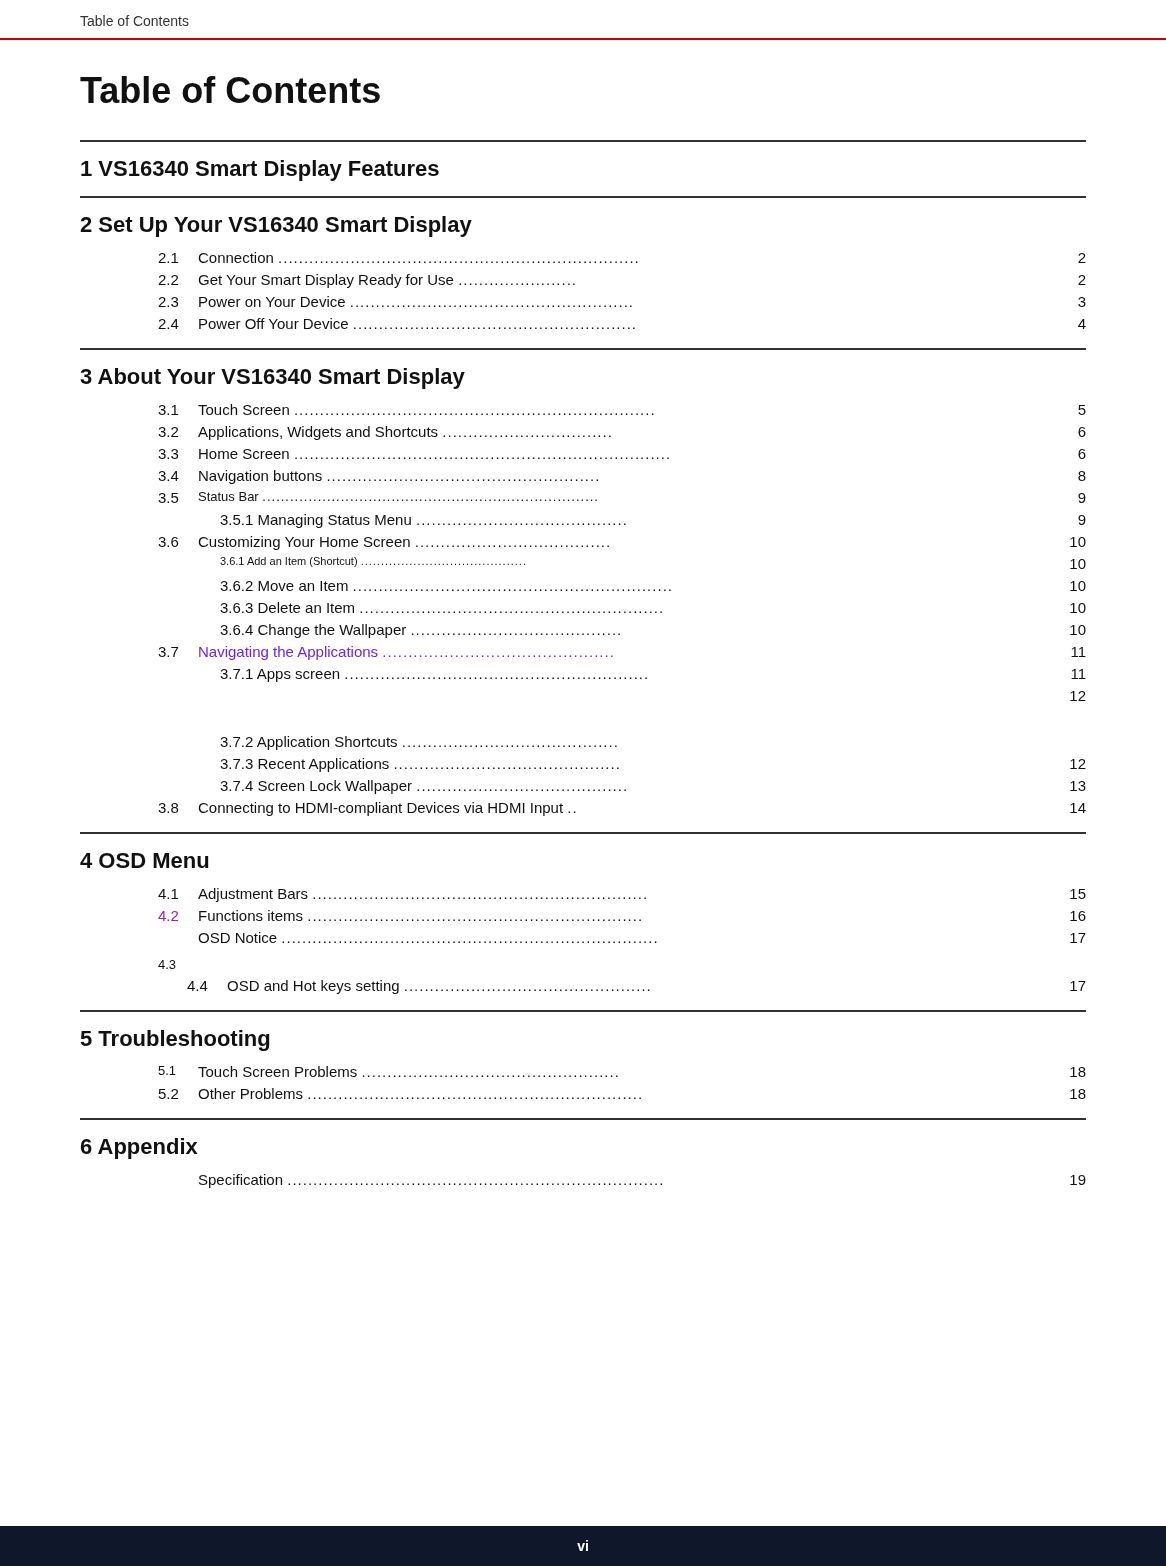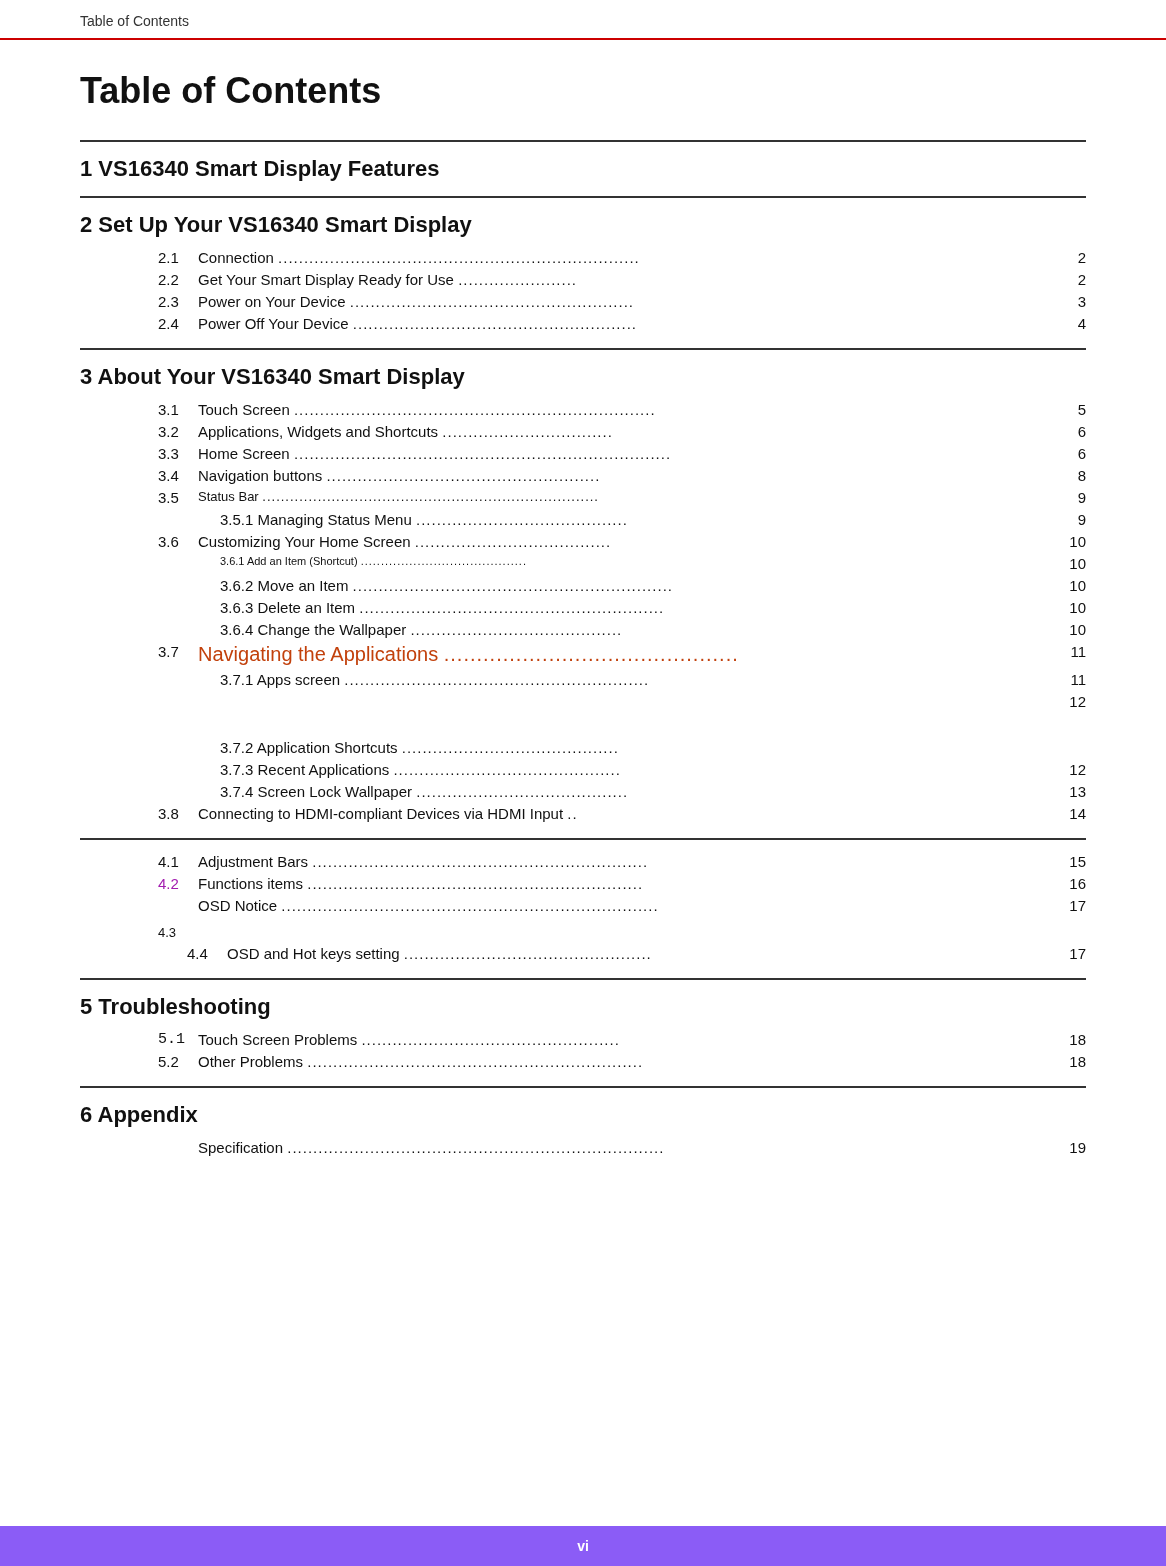--- a/index.html
+++ b/index.html
@@ -55,21 +55,21 @@
       margin-bottom: 14px;
     }
 
     .page-footer {
       position: absolute;
       bottom: 0;
       left: 0;
       right: 0;
       text-align: center;
       padding: 12px;
-      background: #8b5cf6;
+      background: #0f172a;
       color: white;
       font-size: 14px;
       font-weight: bold;
     }
 
     .toc-line {
       display: flex;
       align-items: flex-start;
       padding: 2.5px 0;
     }
@@ -198,21 +198,21 @@
       <span class="pg-col">10</span>
     </div>
     <div class="toc-line">
       <span style="width:140px; flex-shrink:0;"></span>
       <span style="font-size:15px;color:#111;flex:1;">3.6.4 Change the Wallpaper <span style="letter-spacing:1px;">.........................................</span></span>
       <span class="pg-col">10</span>
     </div>
     <div class="toc-line">
       <span style="width:78px; flex-shrink:0;"></span>
       <span style="font-size:15px;color:#111;width:40px;flex-shrink:0;">3.7</span>
-      <span style="font-size:20px;color:#c2410c;flex:1;">Navigating the Applications <span style="letter-spacing:1px;">.............................................</span></span>
+      <span style="font-size:15px;color:#6d28d9;flex:1;">Navigating the Applications <span style="letter-spacing:1px;">.............................................</span></span>
       <span class="pg-col">11</span>
     </div>
     <div class="toc-line">
       <span style="width:140px; flex-shrink:0;"></span>
       <span style="font-size:15px;color:#111;flex:1;">3.7.1 Apps screen <span style="letter-spacing:1px;">...........................................................</span></span>
       <span class="pg-col">11</span>
     </div>
     <div class="toc-line">
       <span style="width:140px; flex-shrink:0;"></span>
       <span style="font-size:15px;color:#111;flex:1;margin-top:46px;">3.7.2 Application Shortcuts <span style="letter-spacing:1px;">..........................................</span></span>
@@ -231,20 +231,21 @@
     <div class="toc-line">
       <span style="width:78px; flex-shrink:0;"></span>
       <span style="font-size:15px;color:#111;width:40px;flex-shrink:0;">3.8</span>
       <span style="font-size:15px;color:#111;flex:1;">Connecting to HDMI-compliant Devices via HDMI Input <span style="letter-spacing:1px;">..</span></span>
       <span class="pg-col">14</span>
     </div>
   </div>
 
   <hr class="section-divider">
   <div class="section-block">
+    <div class="section-heading">4 OSD Menu</div>
 
     <div class="toc-line">
       <span style="width:78px; flex-shrink:0;"></span>
       <span style="font-size:15px;color:#111;width:40px;flex-shrink:0;">4.1</span>
       <span style="font-size:15px;color:#111;flex:1;">Adjustment Bars <span style="letter-spacing:1px;">.................................................................</span></span>
       <span class="pg-col">15</span>
     </div>
     <div class="toc-line">
       <span style="width:78px; flex-shrink:0;"></span>
       <span style="font-size:15px;color:#a21caf;width:40px;flex-shrink:0;">4.2</span>
@@ -264,21 +265,21 @@
       <span class="pg-col">17</span>
     </div>
   </div>
 
   <hr class="section-divider">
   <div class="section-block">
     <div class="section-heading">5 Troubleshooting</div>
 
     <div class="toc-line">
       <span style="width:78px; flex-shrink:0;"></span>
-      <span style="font-size:15px;color:#111;width:40px;flex-shrink:0;font-family:Liberation Mono, monospace;">5.1</span>
+      <span style="font-size:13px;color:#111;width:40px;flex-shrink:0;">5.1</span>
       <span style="font-size:15px;color:#111;flex:1;">Touch Screen Problems <span style="letter-spacing:1px;">..................................................</span></span>
       <span class="pg-col">18</span>
     </div>
     <div class="toc-line">
       <span style="width:78px; flex-shrink:0;"></span>
       <span style="font-size:15px;color:#111;width:40px;flex-shrink:0;">5.2</span>
       <span style="font-size:15px;color:#111;flex:1;">Other Problems <span style="letter-spacing:1px;">.................................................................</span></span>
       <span class="pg-col">18</span>
     </div>
   </div>

